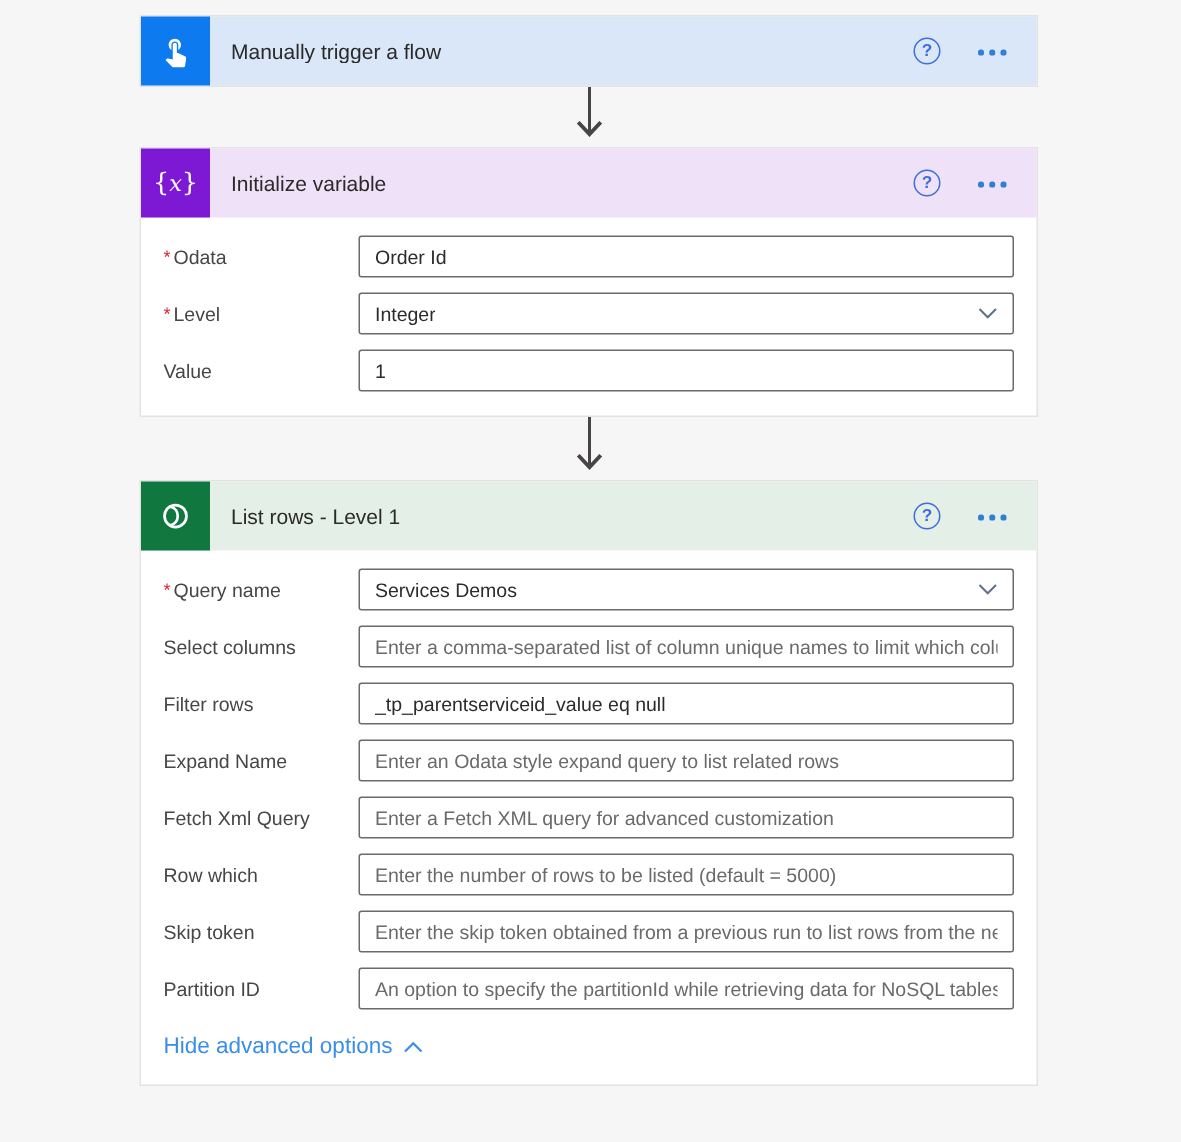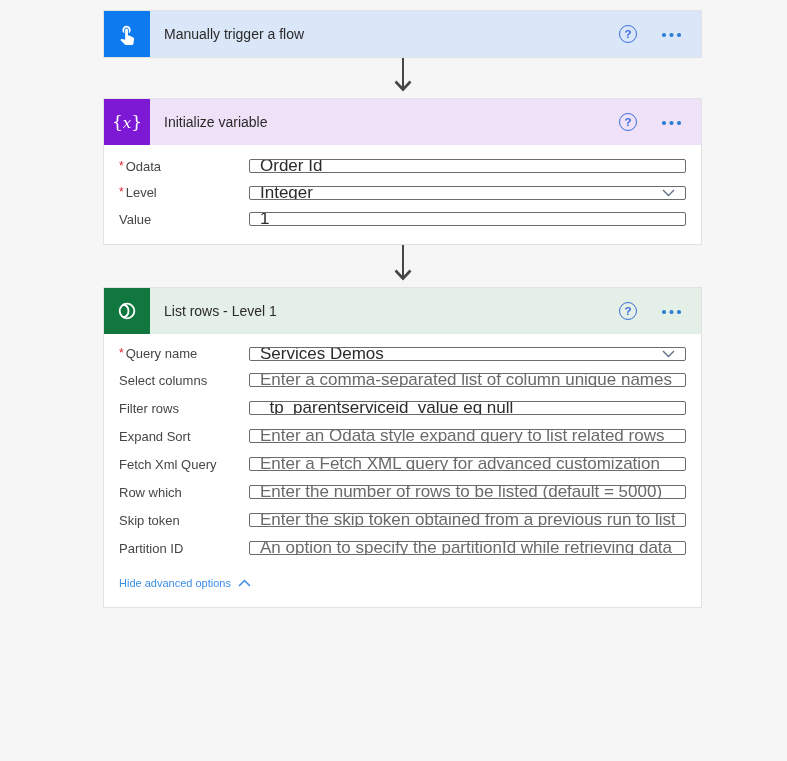--- a/index.html
+++ b/index.html
@@ -4,21 +4,21 @@
 <style>
   * { margin:0; padding:0; box-sizing:border-box; }
   html,body { width:787px; height:761px; }
   body {
     position:relative;
     background:#f6f6f6;
     font-family:"Liberation Sans", sans-serif;
     overflow:hidden;
     color:#2b2a29;
   }
-  .flow { position:absolute; left:103px; top:10px; width:599px; display:flex; flex-direction:column; }
+  .flow { position:absolute; left:93px; top:10px; width:599px; display:flex; flex-direction:column; }
 
   .card { background:#fff; border:1px solid #e2e2e2; }
   .card-header { display:flex; align-items:center; height:46px; cursor:pointer; }
   .icon-tile { width:46px; height:46px; flex:0 0 46px; display:flex; align-items:center; justify-content:center; }
   .icon-tile svg { display:block; }
   .brace-glyph { color:#fff; font-size:17px; font-family:"DejaVu Serif", serif; }
   .brace-glyph i { font-style:italic; font-size:15px; }
   .card-title { margin-left:14px; font-size:14px; color:#2b2a29; flex:1 1 auto; white-space:nowrap; overflow:hidden; }
   .header-actions { display:flex; align-items:center; gap:24px; margin-right:18px; }
   .help-btn {
@@ -29,34 +29,34 @@
   .menu-btn { position:relative; width:22px; height:18px; background:transparent; border:none; cursor:pointer; }
   .menu-btn .dot { position:absolute; top:8px; left:1px; width:3.5px; height:3.5px; border-radius:50%;
     background:#2e7fd6; box-shadow:7.5px 0 0 #2e7fd6, 15px 0 0 #2e7fd6; }
 
   .card-body { padding:12px 15px 6px 15px; }
   .field-row { display:flex; align-items:center; margin-bottom:10px; }
   .field-label { flex:0 0 130px; font-size:13px; color:#484644; padding-right:8px; }
   .req { color:#e02330; margin-right:2px; font-size:12px; vertical-align:top; }
   .field-control { flex:1 1 auto; min-width:0; }
   .textbox {
-    width:100%; height:14px; border:1px solid #6b6b6b; border-radius:2px;
-    padding:0 10px; font-size:17px; font-family:"Liberation Sans", sans-serif;
+    width:100%; height:28px; border:1px solid #6b6b6b; border-radius:2px;
+    padding:0 10px; font-size:13px; font-family:"Liberation Sans", sans-serif;
     color:#2b2b2b; background:#fff; outline:none; white-space:nowrap; overflow:hidden;
   }
   .textbox::placeholder { color:#6a6a6a; opacity:1; }
   .dropdown { display:flex; align-items:center; justify-content:space-between; cursor:pointer; }
   .dropdown .dd-text { white-space:nowrap; overflow:hidden; }
   .dropdown svg { flex:0 0 auto; margin-left:8px; }
 
   .arrow-block { height:40px; display:flex; justify-content:center; align-items:flex-start; }
   .arrow-block.tall { height:42px; }
 
   .footer-link-row { padding:6px 0 10px 0; }
-  .adv-link { display:inline-flex; align-items:center; gap:7px; font-size:11px; color:#3a8ee6;
+  .adv-link { display:inline-flex; align-items:center; gap:7px; font-size:15px; color:#3a8ee6;
     text-decoration:none; cursor:pointer; background:none; border:none; font-family:"Liberation Sans", sans-serif; }
 </style>
 </head>
 <body>
 
 <div class="flow">
 
   <div class="card">
     <div class="card-header" style="background: rgb(217, 231, 248);">
       <div class="icon-tile" style="background: rgb(13, 122, 240);">
@@ -154,21 +154,21 @@
       </div>
       <div class="field-row">
         <div class="field-label">Select columns</div>
         <div class="field-control"><input class="textbox" type="text" placeholder="Enter a comma-separated list of column unique names to limit which columns a" style=""></div>
       </div>
       <div class="field-row">
         <div class="field-label">Filter rows</div>
         <div class="field-control"><input class="textbox" type="text" value="_tp_parentserviceid_value eq null" style=""></div>
       </div>
       <div class="field-row">
-        <div class="field-label">Expand Sort</div>
+        <div class="field-label">Expand Name</div>
         <div class="field-control"><input class="textbox" type="text" placeholder="Enter an Odata style expand query to list related rows" style=""></div>
       </div>
       <div class="field-row">
         <div class="field-label">Fetch Xml Query</div>
         <div class="field-control"><input class="textbox" type="text" placeholder="Enter a Fetch XML query for advanced customization" style=""></div>
       </div>
       <div class="field-row">
         <div class="field-label">Row which</div>
         <div class="field-control"><input class="textbox" type="text" placeholder="Enter the number of rows to be listed (default = 5000)" style=""></div>
       </div>

